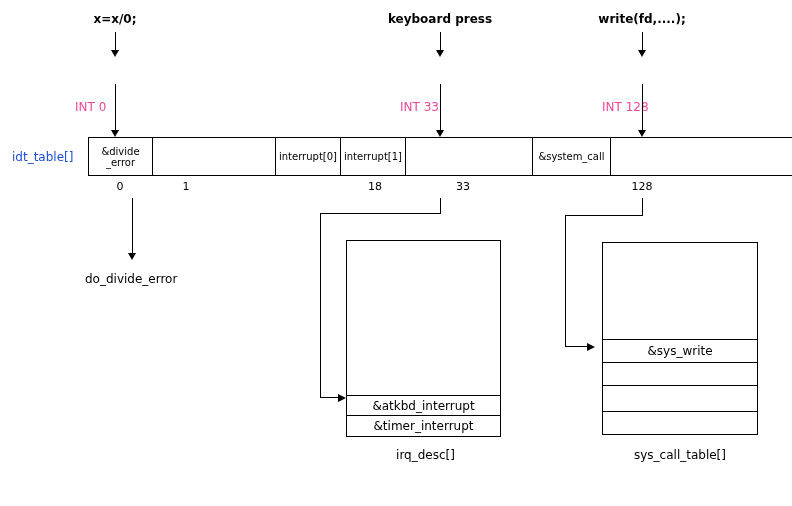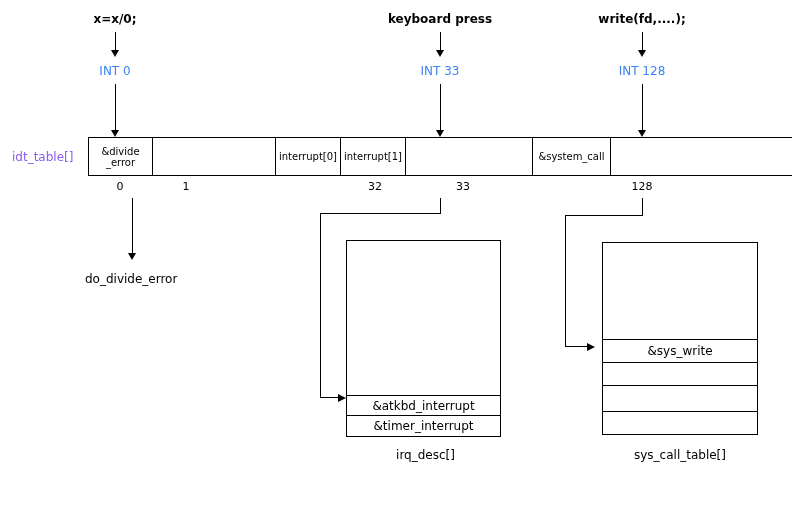--- a/index.html
+++ b/index.html
@@ -26,27 +26,28 @@
     font-weight: bold;
     letter-spacing: 0px;
     white-space: nowrap;
     text-align: center;
     color: #000;
   }
   .int-label {
     font-size: 12px;
     font-weight: normal;
     white-space: nowrap;
-    text-align: center;
-    color: #3b82f6;
+    text-align: left;
+    color: #ec4899;
+    margin-top: 36px;
   }
   .side-label {
     font-size: 12px;
     white-space: nowrap;
-    color: #8b5cf6;
+    color: #1d4ed8;
   }
   .idx-label {
     font-size: 11px;
     white-space: nowrap;
     text-align: center;
     color: #000;
   }
   .cell-text {
     font-size: 10px;
     line-height: 11px;
@@ -186,21 +187,21 @@
     <div class="idt-cell" style="width:78px;">
       <div class="cell-text">&amp;system_call</div>
     </div>
     <div class="idt-cell" style="width:106px;">
       <div class="cell-text"></div>
     </div>
   </div>
 
   <div class="abs idx-label" style="left:90px; top:180px; width:60px;">0</div>
   <div class="abs idx-label" style="left:156px; top:180px; width:60px;">1</div>
-  <div class="abs idx-label" style="left:345px; top:180px; width:60px;">32</div>
+  <div class="abs idx-label" style="left:345px; top:180px; width:60px;">18</div>
   <div class="abs idx-label" style="left:410px; top:180px; width:60px;text-align:right;">33</div>
   <div class="abs idx-label" style="left:612px; top:180px; width:60px;">128</div>
 
   <div class="abs vline" style="left:132px; top:198px; height:58px;"></div>
   <div class="abs arrow-down" style="left:128px; top:253px;"></div>
   <div class="abs sink-label" style="left:85px; top:272px;">do_divide_error</div>
 
   <div class="abs vline" style="left:440px; top:198px; height:16px;"></div>
   <div class="abs hline" style="left:320px; top:213px; width:121px;"></div>
   <div class="abs vline" style="left:320px; top:213px; height:185px;"></div>

